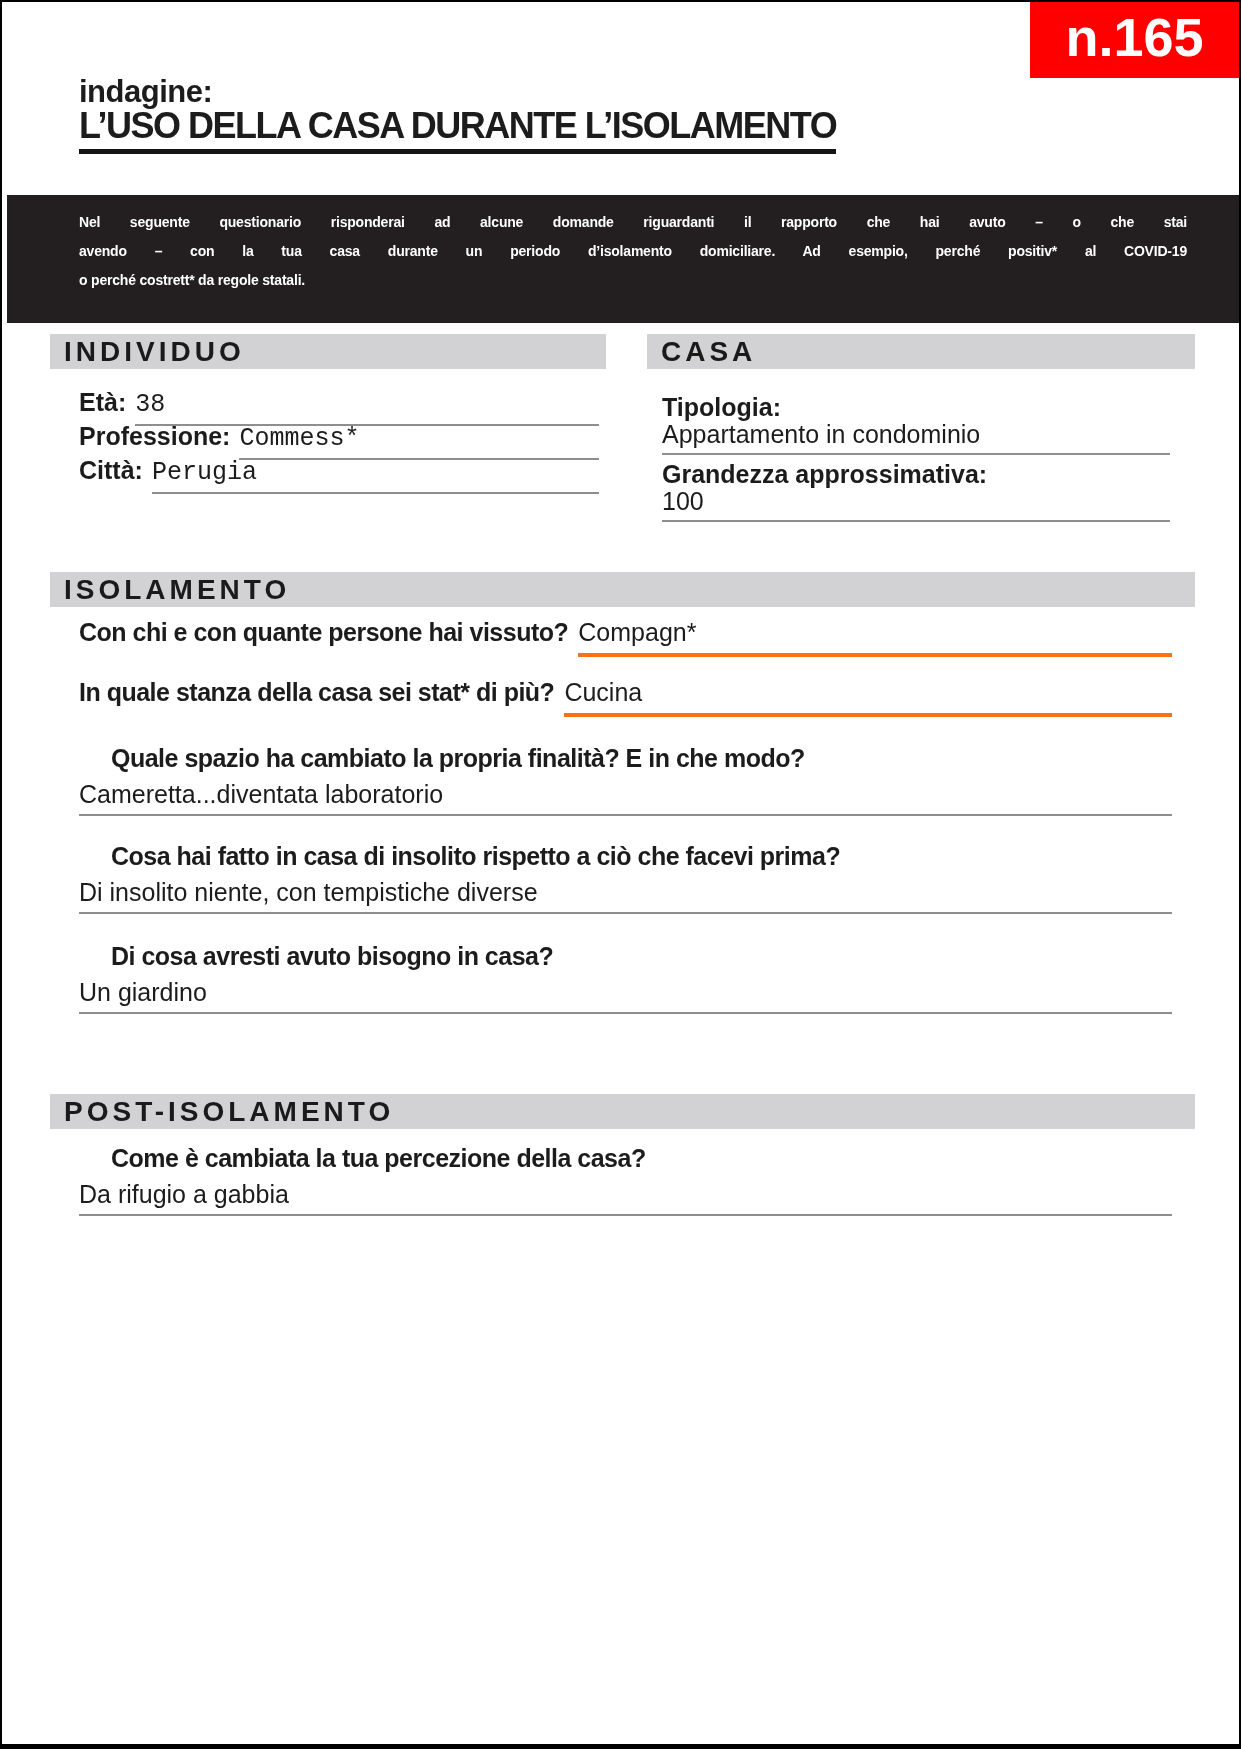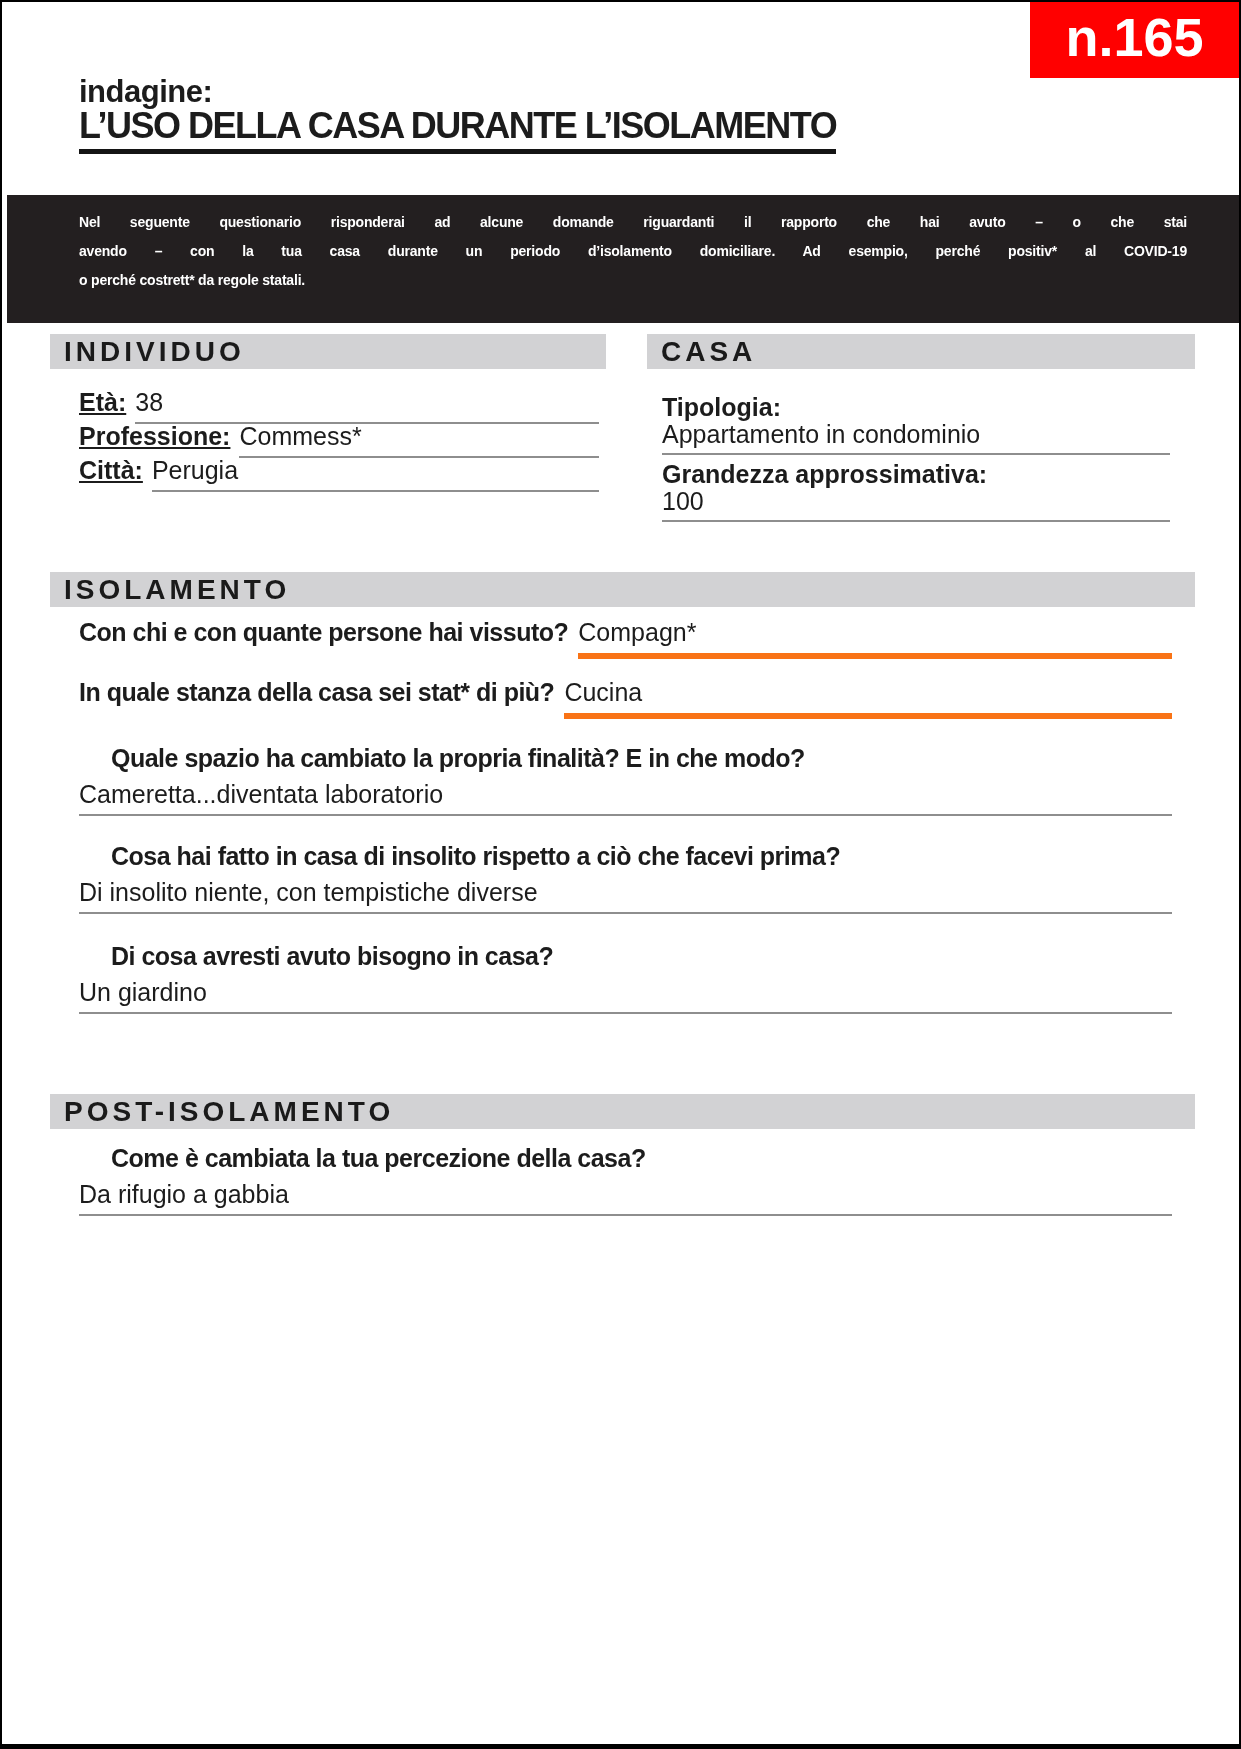--- a/index.html
+++ b/index.html
@@ -84,22 +84,22 @@
     color: #1a1a1a;
     white-space: nowrap;
   }
   #bar-individuo  { left: 48px;  top: 332px;  width: 556px; }
   #bar-casa       { left: 645px; top: 332px;  width: 548px; }
   #bar-isolamento { left: 48px;  top: 570px;  width: 1145px; }
   #bar-post       { left: 48px;  top: 1092px; width: 1145px; }
 
   .col1 { position: absolute; left: 77px; top: 386px; width: 520px; font-size: 25px; }
   .col1 .frow { display: flex; align-items: baseline; height: 34px; }
-  .frow .lbl { font-weight: bold; white-space: nowrap; padding-right: 9px; text-decoration: underline; }
-  .frow .val { flex: 1; border-bottom: 2px solid #8e8e8e; padding-bottom: 5px; white-space: nowrap; }
+  .frow .lbl { font-weight: bold; white-space: nowrap; padding-right: 9px; }
+  .frow .val { flex: 1; border-bottom: 2px solid #8e8e8e; padding-bottom: 5px; white-space: nowrap; font-family: Liberation Mono, monospace; }
 
   .col2 { position: absolute; left: 660px; top: 386px; width: 508px; font-size: 25px; }
   .col2 .lbl-line { font-weight: bold; height: 34px; display: flex; align-items: flex-end; }
   .col2 .val-line {
     height: 33px;
     border-bottom: 2px solid #8e8e8e;
     display: flex;
     align-items: flex-end;
     padding-bottom: 4px;
     white-space: nowrap;
@@ -107,21 +107,21 @@
 
   .q-inline {
     position: absolute;
     left: 77px;
     width: 1093px;
     display: flex;
     align-items: baseline;
     font-size: 25px;
   }
   .q-inline .q { font-weight: bold; white-space: nowrap; letter-spacing: -0.5px; padding-right: 10px; }
-  .q-inline .a { flex: 1; border-bottom: 6px solid #f97316; padding-bottom: 6px; white-space: nowrap; }
+  .q-inline .a { flex: 1; border-bottom: 4px solid #f97316; padding-bottom: 6px; white-space: nowrap; }
   #q1 { top: 616px; }
   #q2 { top: 676px; }
 
   .q-block { position: absolute; left: 77px; width: 1093px; font-size: 25px; }
   .q-block .q { font-weight: bold; letter-spacing: -0.5px; line-height: 33px; margin-left: 32px; }
   .q-block .a {
     border-bottom: 2px solid #8e8e8e;
     padding-top: 5px;
     padding-bottom: 5px;
     line-height: 29px;

